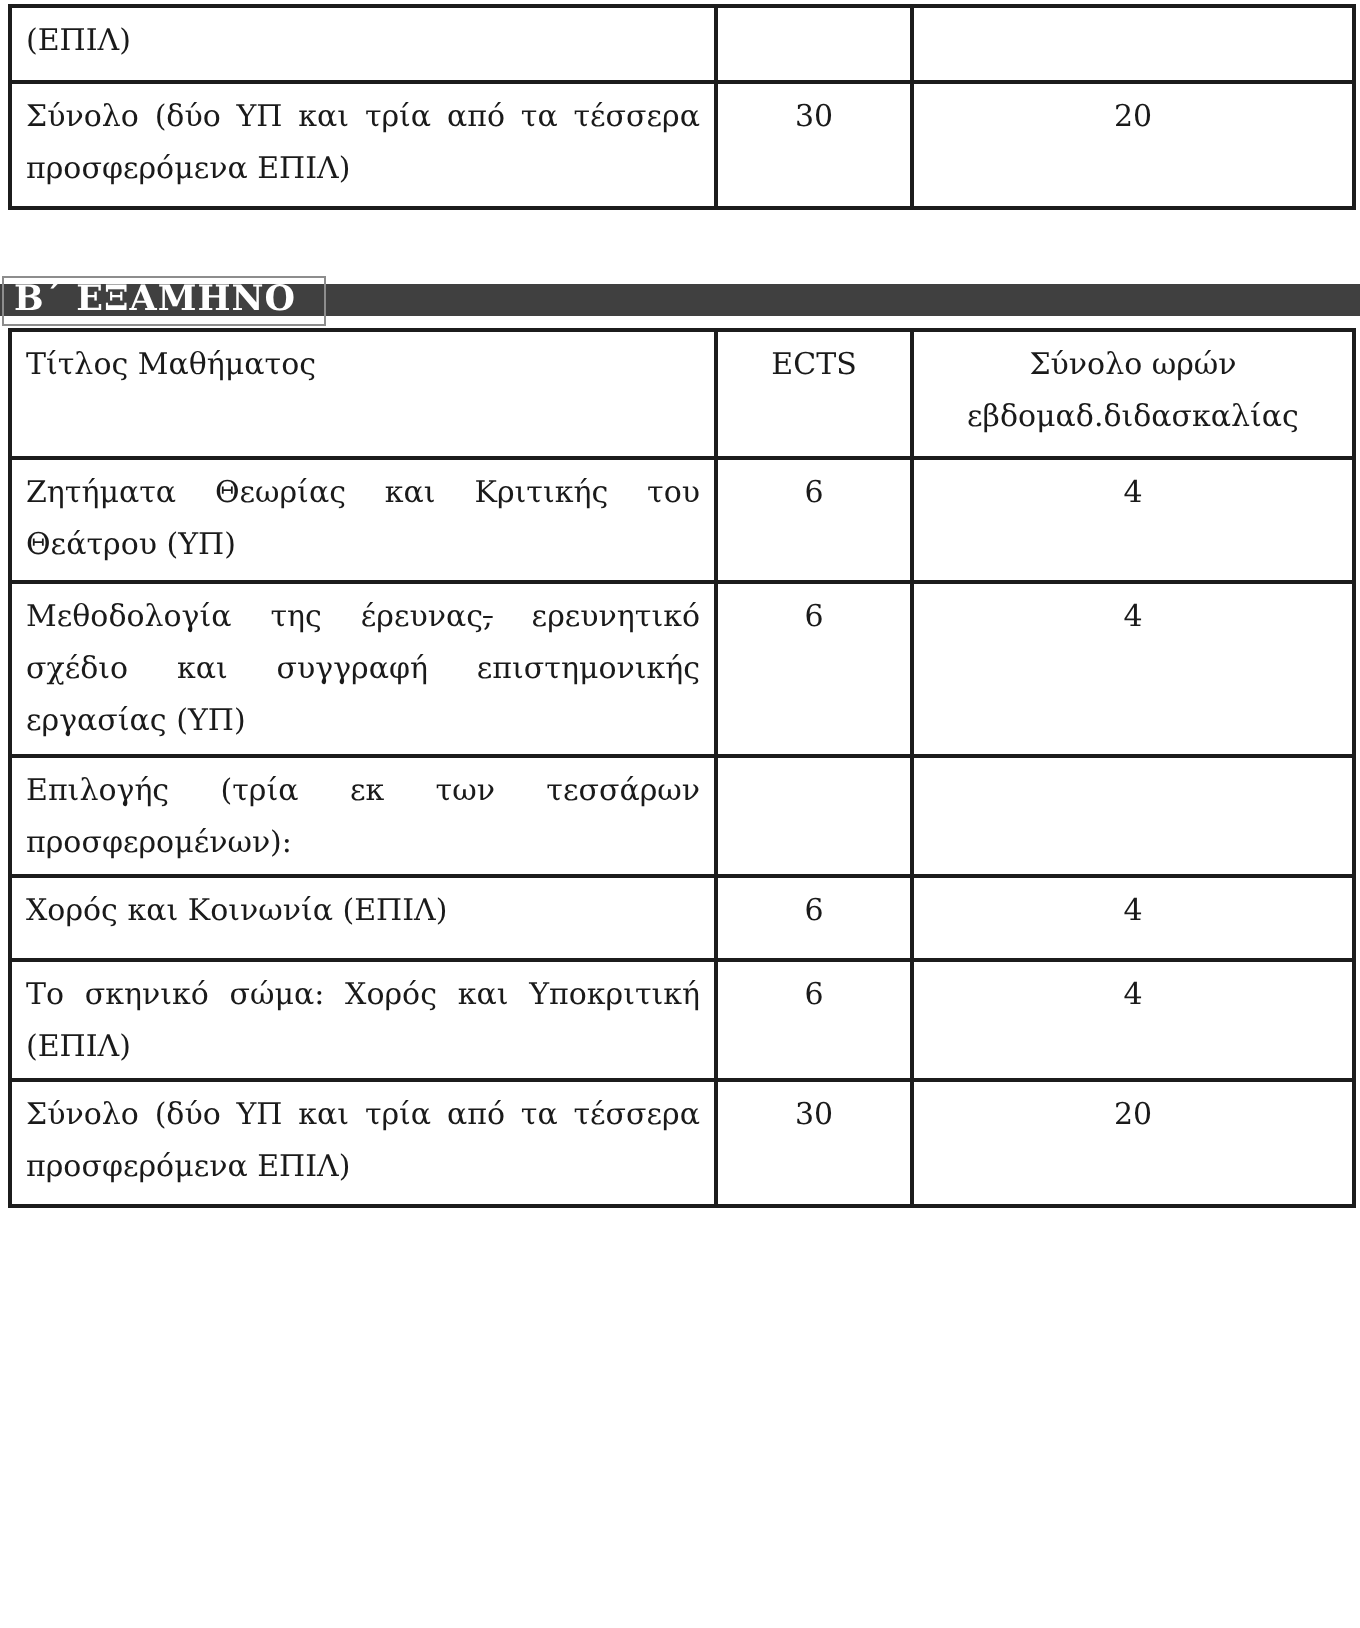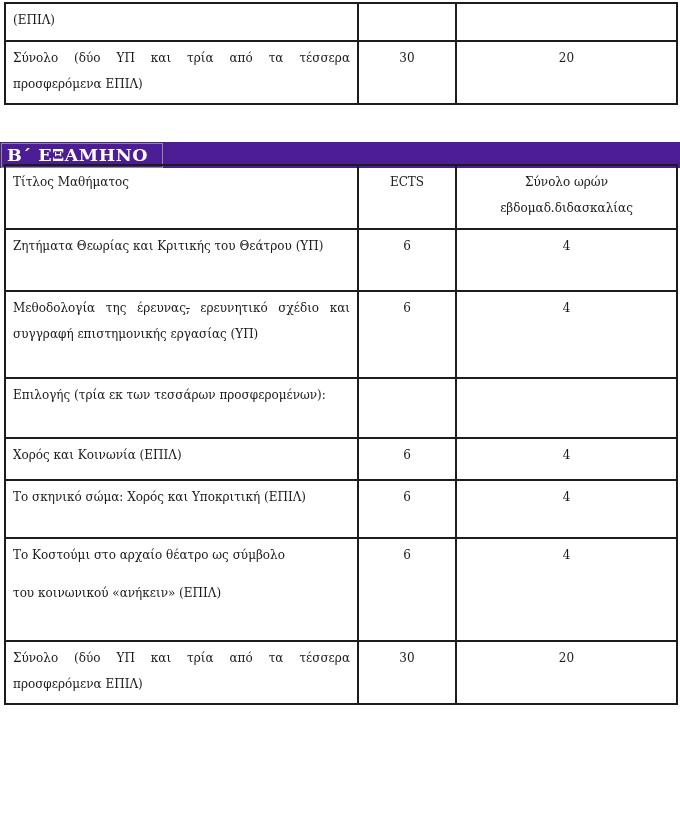--- a/index.html
+++ b/index.html
@@ -12,21 +12,21 @@
     overflow: hidden;
   }
   .page { position: absolute; inset: 0; }
 
   table.tbl {
     position: absolute;
     left: 4px;
     width: 672px;
     border-collapse: collapse;
     table-layout: fixed;
-    font-size: 12px;
+    font-size: 15px;
     line-height: 26px;
   }
   table.tbl td, table.tbl th {
     border: 2px solid #1c1c1c;
     vertical-align: top;
     padding: 3px 7px;
     font-weight: normal;
   }
   col.c1 { width: 353px; }
   col.c2 { width: 98px; }
@@ -52,22 +52,22 @@
   tr.h60 { height: 60px; }
   tr.h62 { height: 62px; margin-top: 16px; }
   tr.h63 { height: 63px; }
   tr.h64 { height: 64px; }
   tr.h87 { height: 87px; }
   tr.h103 { height: 103px; }
 
   .section-bar {
     position: absolute;
     top: 142px; left: 0;
-    width: 680px; height: 26px;
-    background: #4c1d95;
+    width: 680px; height: 16px;
+    background: #404040;
     display: flex;
     align-items: center;
   }
   .section-box {
     display: inline-block;
     margin-left: 1px;
     padding: 0 14px 1px 5px;
     border: 1px solid #8d8d8d;
     color: #ffffff;
     font-size: 17.5px;
@@ -143,28 +143,20 @@
         <td class="num">4</td>
       </tr>
 
       <tr class="h58">
         <td class="title">Το σκηνικό σώμα: Χορός και Υποκριτική (ΕΠΙΛ)</td>
         <td class="num">6</td>
         <td class="num">4</td>
       </tr>
 
 
-      <tr class="h103">
-        <td class="title">
-          <p class="par">Το Κοστούμι στο αρχαίο θέατρο ως σύμβολο</p>
-          <p class="par par2">του κοινωνικού «ανήκειν» (ΕΠΙΛ)</p>
-        </td>
-        <td class="num">6</td>
-        <td class="num">4</td>
-      </tr>
 
       <tr class="h63">
         <td class="title bold">Σύνολο (δύο ΥΠ και τρία από τα τέσσερα προσφερόμενα ΕΠΙΛ)</td>
         <td class="num bold">30</td>
         <td class="num">20</td>
       </tr>
     </tbody>
   </table>
 
 </div>

